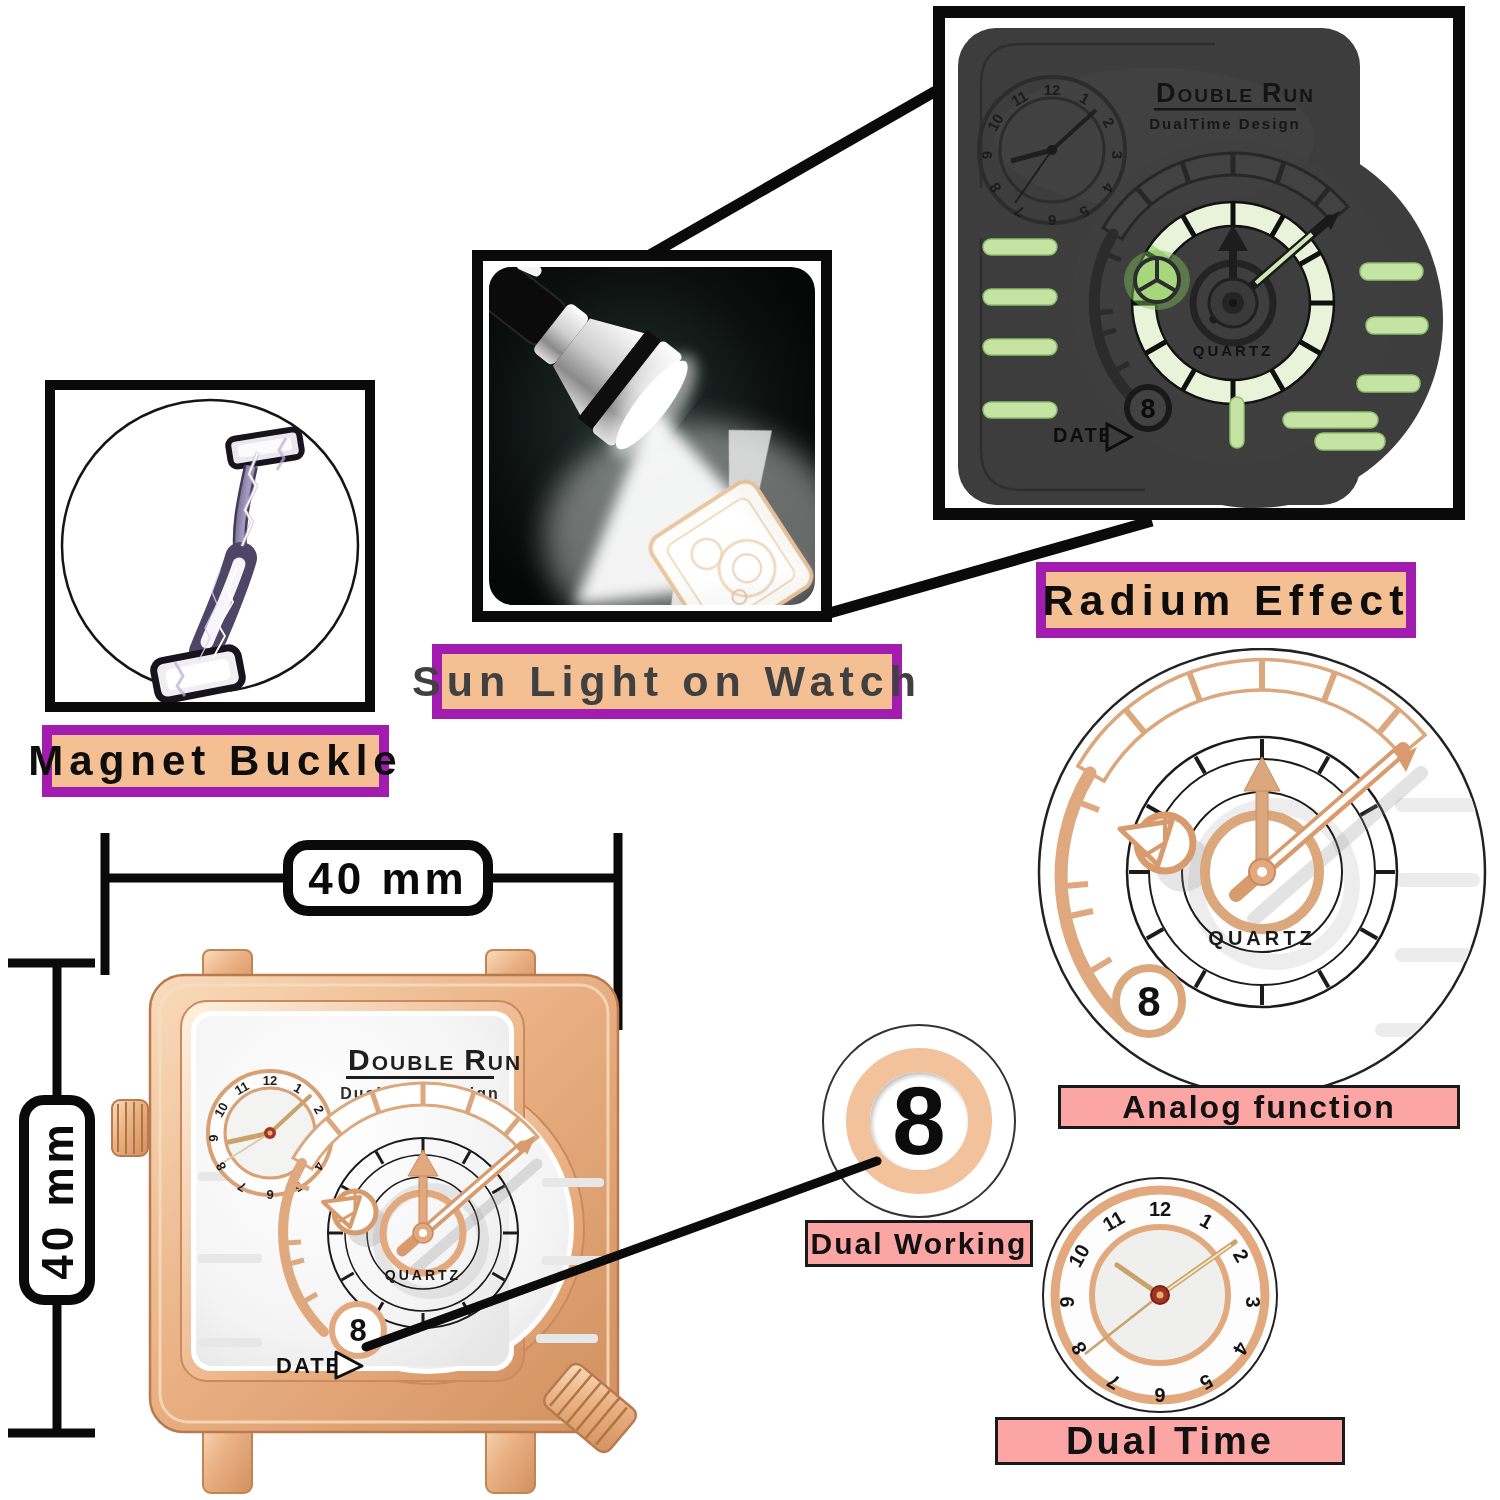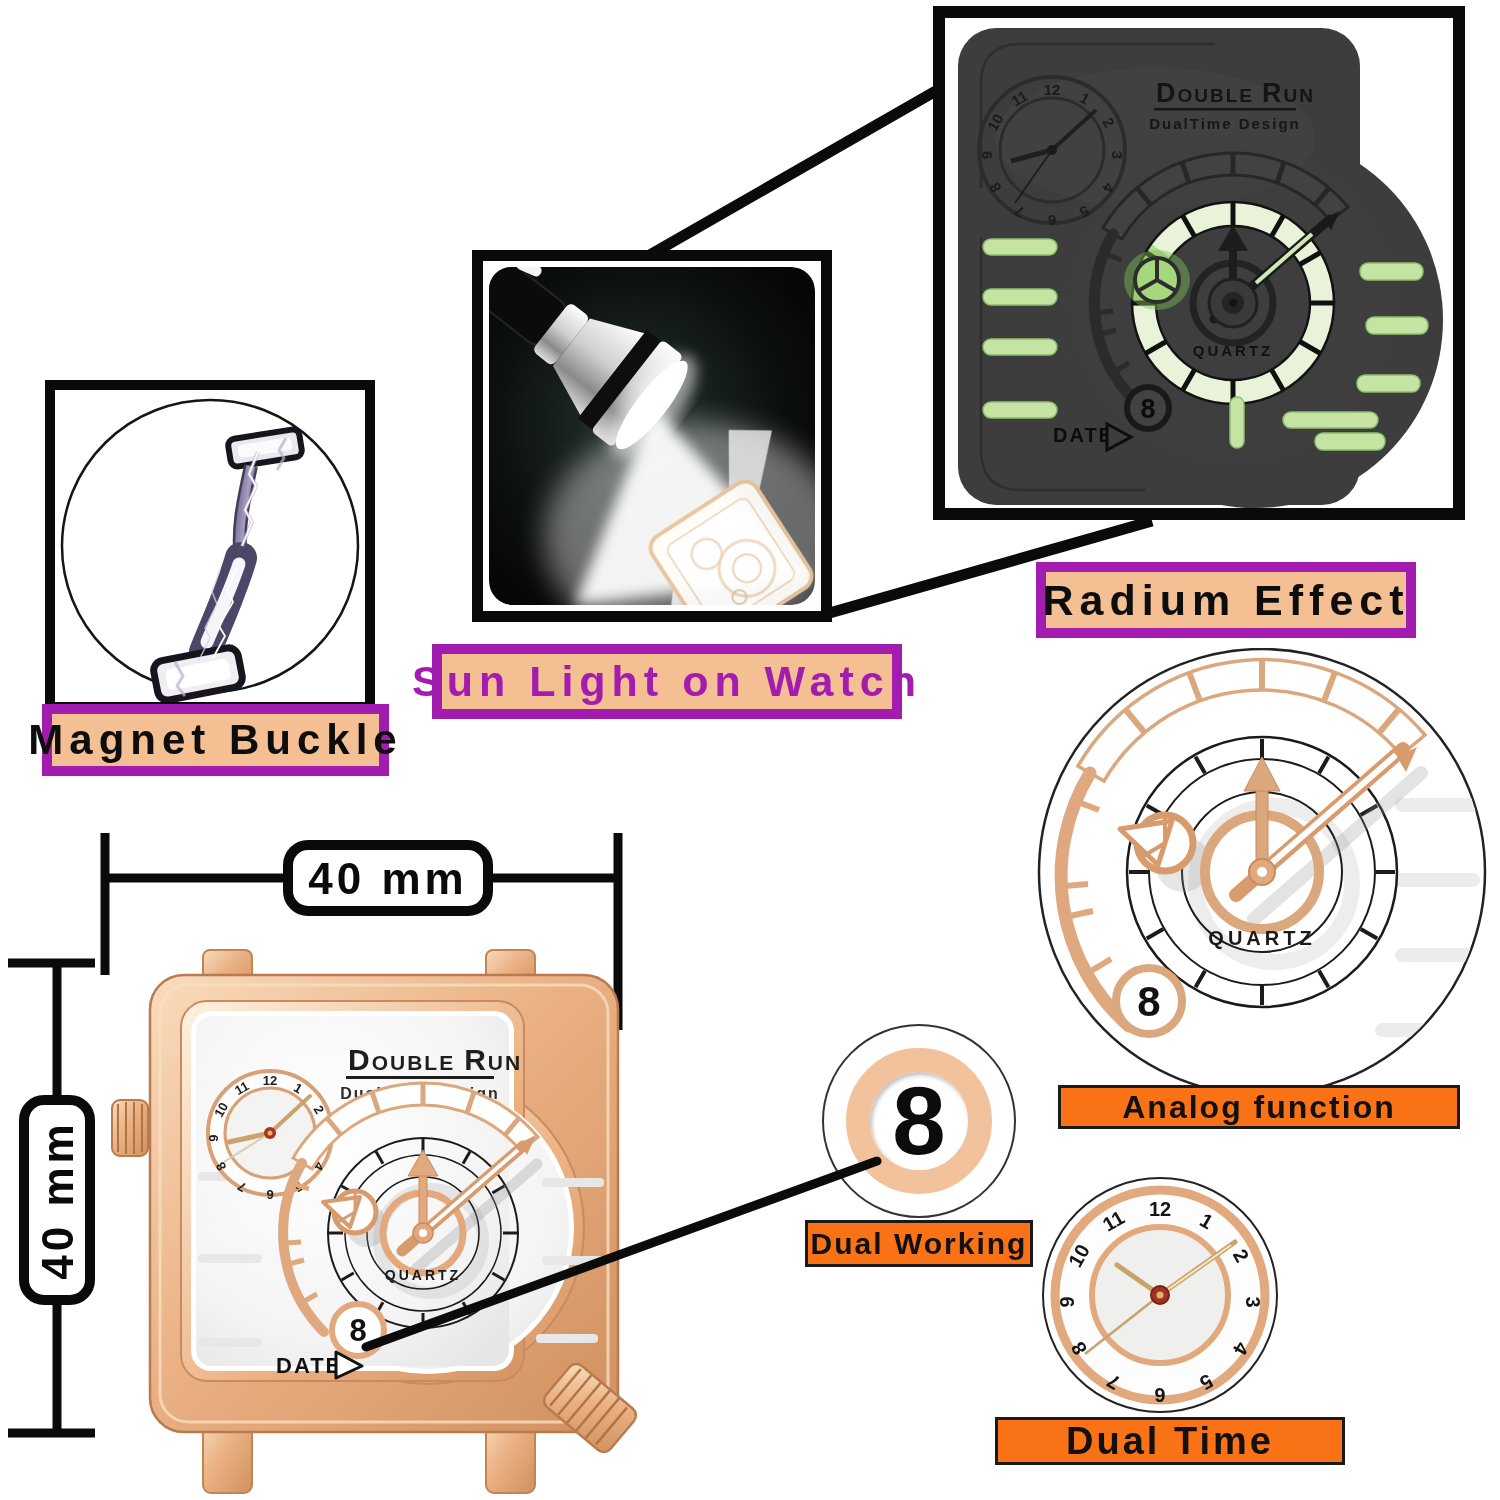--- a/index.html
+++ b/index.html
@@ -3,21 +3,21 @@
 <meta charset="utf-8">
 <style>
   html,body{margin:0;padding:0;background:#fff;}
   #canvas{position:relative;width:1500px;height:1500px;background:#fff;overflow:hidden;
           font-family:"Liberation Sans",sans-serif;}
   .lyr{position:absolute;left:0;top:0;}
   .panel{position:absolute;box-sizing:border-box;background:#fff;z-index:2;}
   .ptag{position:absolute;box-sizing:border-box;background:#f4bf93;border:10px solid #a21caf;
         display:flex;align-items:center;justify-content:center;font-weight:bold;
         letter-spacing:6px;color:#0d0d0d;z-index:3;white-space:nowrap;}
-  .wbox{position:absolute;box-sizing:border-box;background:#f97316;border:3px solid #1a1a1a;
+  .wbox{position:absolute;box-sizing:border-box;background:#fca5a5;border:3px solid #1a1a1a;
         display:flex;align-items:center;justify-content:center;font-weight:bold;color:#111;
         letter-spacing:2px;z-index:3;white-space:nowrap;}
   .circ{position:absolute;border-radius:50%;box-sizing:border-box;z-index:2;}
   svg{display:block;}
   svg text{font-family:"Liberation Sans",sans-serif;}
   .sdN{font-weight:bold;font-size:13px;fill:#1c1c1c;text-anchor:middle;}
   .sdD{font-weight:bold;font-size:20px;fill:#141414;text-anchor:middle;}
   .sdR{font-weight:bold;font-size:15px;fill:#1b1b1b;text-anchor:middle;}
 </style>
 </head>
@@ -245,24 +245,24 @@
         <polyline points="165,180 157,202 162,214 150,238 155,248 144,270" stroke="#d9d2e8" stroke-width="1.5" opacity="0.8"></polyline>
         <polyline points="120,272 128,286 122,296 130,306" stroke="#b9aed0" stroke-width="3" opacity="0.7"></polyline>
         <polyline points="231,48 224,60 229,68 222,80" stroke="#b9aed0" stroke-width="3" opacity="0.7"></polyline>
       </g>
     </svg>
   </div>
 
   <div class="ptag" style="left:1036px;top:562px;width:380px;height:76px;font-size:43px;">
       <span>Radium Effect</span>
     </div>
-  <div class="ptag" style="left:432px;top:644px;width:470px;height:75px;font-size:43px;color:#a21caf;">
+  <div class="ptag" style="left:432px;top:644px;width:470px;height:75px;font-size:43px;color:#404040;">
       <span>Sun Light on Watch</span>
     </div>
-  <div class="ptag" style="left:42px;top:704px;width:347px;height:72px;font-size:42px;">
+  <div class="ptag" style="left:42px;top:725px;width:347px;height:72px;font-size:42px;">
       <span>Magnet Buckle</span>
     </div>
 
   <svg class="lyr" style="left:90px;top:910px;z-index:2" width="580" height="590" viewBox="0 0 580 590">
     <defs>
       <linearGradient id="wgCase" x1="0" y1="0" x2="1" y2="1">
         <stop offset="0%" stop-color="#f9dcbd"></stop>
           <stop offset="45%" stop-color="#eab184"></stop>
           <stop offset="100%" stop-color="#d1905f"></stop>
       </linearGradient>

